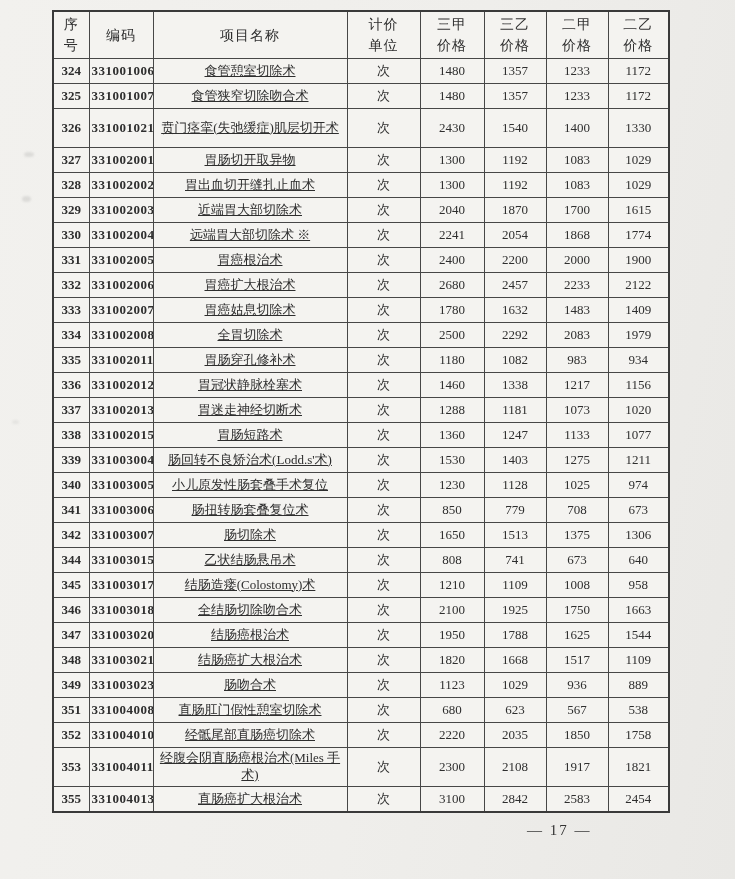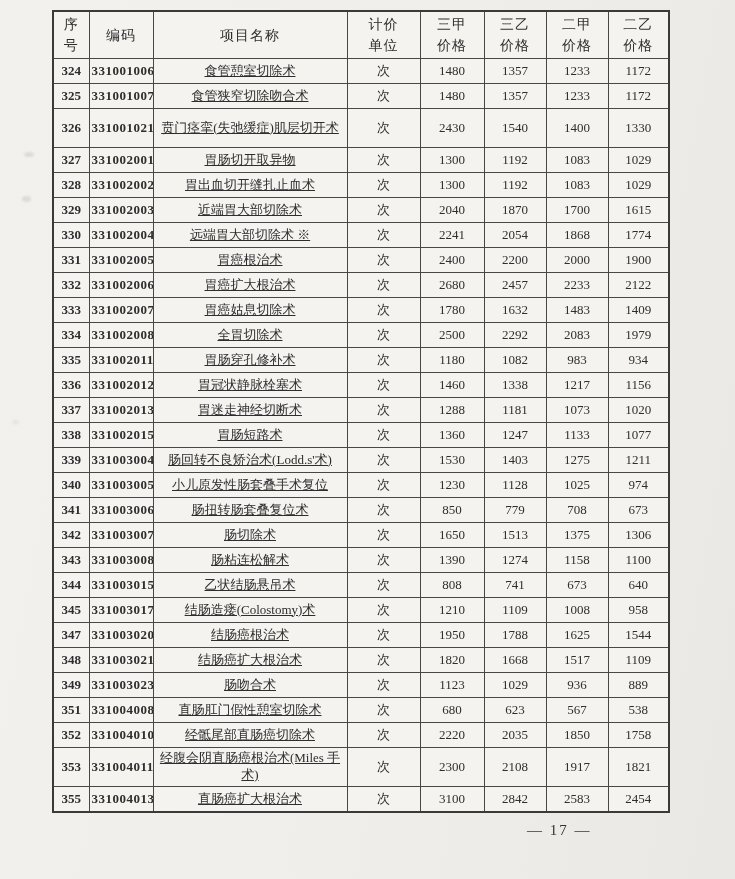--- a/index.html
+++ b/index.html
@@ -303,50 +303,50 @@
           <td class="cell-seq">342</td>
           <td class="cell-code">331003007</td>
           <td class="cell-name">肠切除术</td>
           <td class="cell-unit">次</td>
           <td class="cell-p3a">1650</td>
           <td class="cell-p3b">1513</td>
           <td class="cell-p2a">1375</td>
           <td class="cell-p2b">1306</td>
         </tr>
         <tr>
-          <td class="cell-seq">343</td>
-          <td class="cell-code">331003008</td>
-          <td class="cell-name">肠粘连松解术</td>
-          <td class="cell-unit">次</td>
-          <td class="cell-p3a">1390</td>
-          <td class="cell-p3b">1274</td>
-          <td class="cell-p2a">1158</td>
-          <td class="cell-p2b">1100</td>
-        </tr>
-        <tr>
           <td class="cell-seq">344</td>
           <td class="cell-code">331003015</td>
           <td class="cell-name">乙状结肠悬吊术</td>
           <td class="cell-unit">次</td>
           <td class="cell-p3a">808</td>
           <td class="cell-p3b">741</td>
           <td class="cell-p2a">673</td>
           <td class="cell-p2b">640</td>
         </tr>
         <tr>
           <td class="cell-seq">345</td>
           <td class="cell-code">331003017</td>
           <td class="cell-name">结肠造瘘(Colostomy)术</td>
           <td class="cell-unit">次</td>
           <td class="cell-p3a">1210</td>
           <td class="cell-p3b">1109</td>
           <td class="cell-p2a">1008</td>
           <td class="cell-p2b">958</td>
         </tr>
         <tr>
+          <td class="cell-seq">346</td>
+          <td class="cell-code">331003018</td>
+          <td class="cell-name">全结肠切除吻合术</td>
+          <td class="cell-unit">次</td>
+          <td class="cell-p3a">2100</td>
+          <td class="cell-p3b">1925</td>
+          <td class="cell-p2a">1750</td>
+          <td class="cell-p2b">1663</td>
+        </tr>
+        <tr>
           <td class="cell-seq">347</td>
           <td class="cell-code">331003020</td>
           <td class="cell-name">结肠癌根治术</td>
           <td class="cell-unit">次</td>
           <td class="cell-p3a">1950</td>
           <td class="cell-p3b">1788</td>
           <td class="cell-p2a">1625</td>
           <td class="cell-p2b">1544</td>
         </tr>
         <tr>

